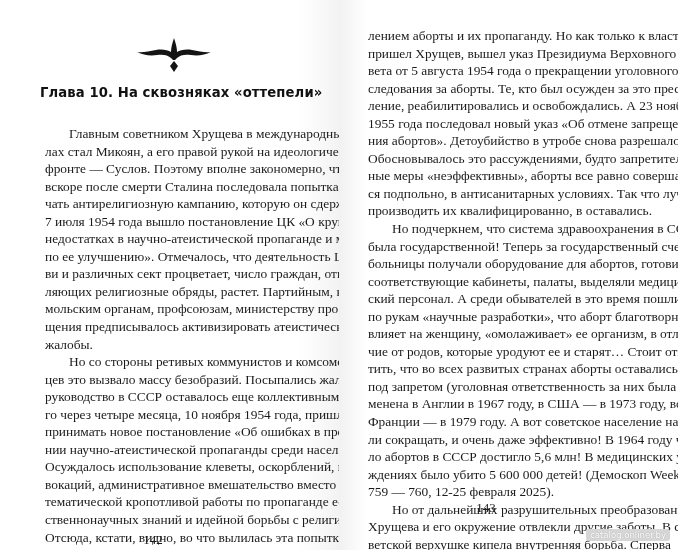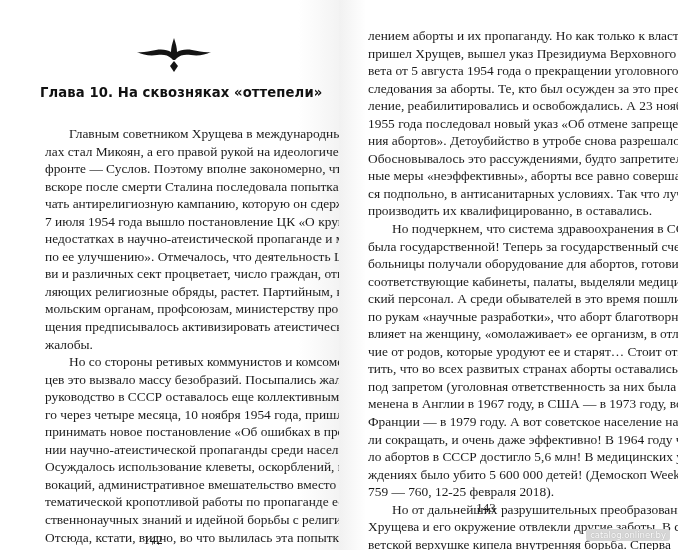--- a/index.html
+++ b/index.html
@@ -93,21 +93,21 @@
         <span class="line">по рукам «научные разработки», что аборт благотворно</span>
         <span class="line">влияет на женщину, «омолаживает» ее организм, в отли-</span>
         <span class="line">чие от родов, которые уродуют ее и старят… Стоит отме-</span>
         <span class="line">тить, что во всех развитых странах аборты оставались еще</span>
         <span class="line">под запретом (уголовная ответственность за них была от-</span>
         <span class="line">менена в Англии в 1967 году, в США — в 1973 году, во</span>
         <span class="line">Франции — в 1979 году. А вот советское население нача-</span>
         <span class="line">ли сокращать, и очень даже эффективно! В 1964 году чис-</span>
         <span class="line">ло абортов в СССР достигло 5,6 млн! В медицинских учре-</span>
         <span class="line">ждениях было убито 5 600 000 детей! (Демоскоп Weekly, №</span>
-        <span class="line last">759 — 760, 12-25 февраля 2018).</span>
+        <span class="line last">759 — 760, 12-25 февраля 2025).</span>
         <span class="line indent">Но от дальнейших разрушительных преобразований</span>
         <span class="line">Хрущева и его окружение отвлекли другие заботы. В со-</span>
         <span class="line">ветской верхушке кипела внутренняя борьба. Сперва</span>
       </div>
     <div class="page-number">143</div>
   </div>
 
   <div class="watermark">catalog.onliner.by</div>
 </div>
 

